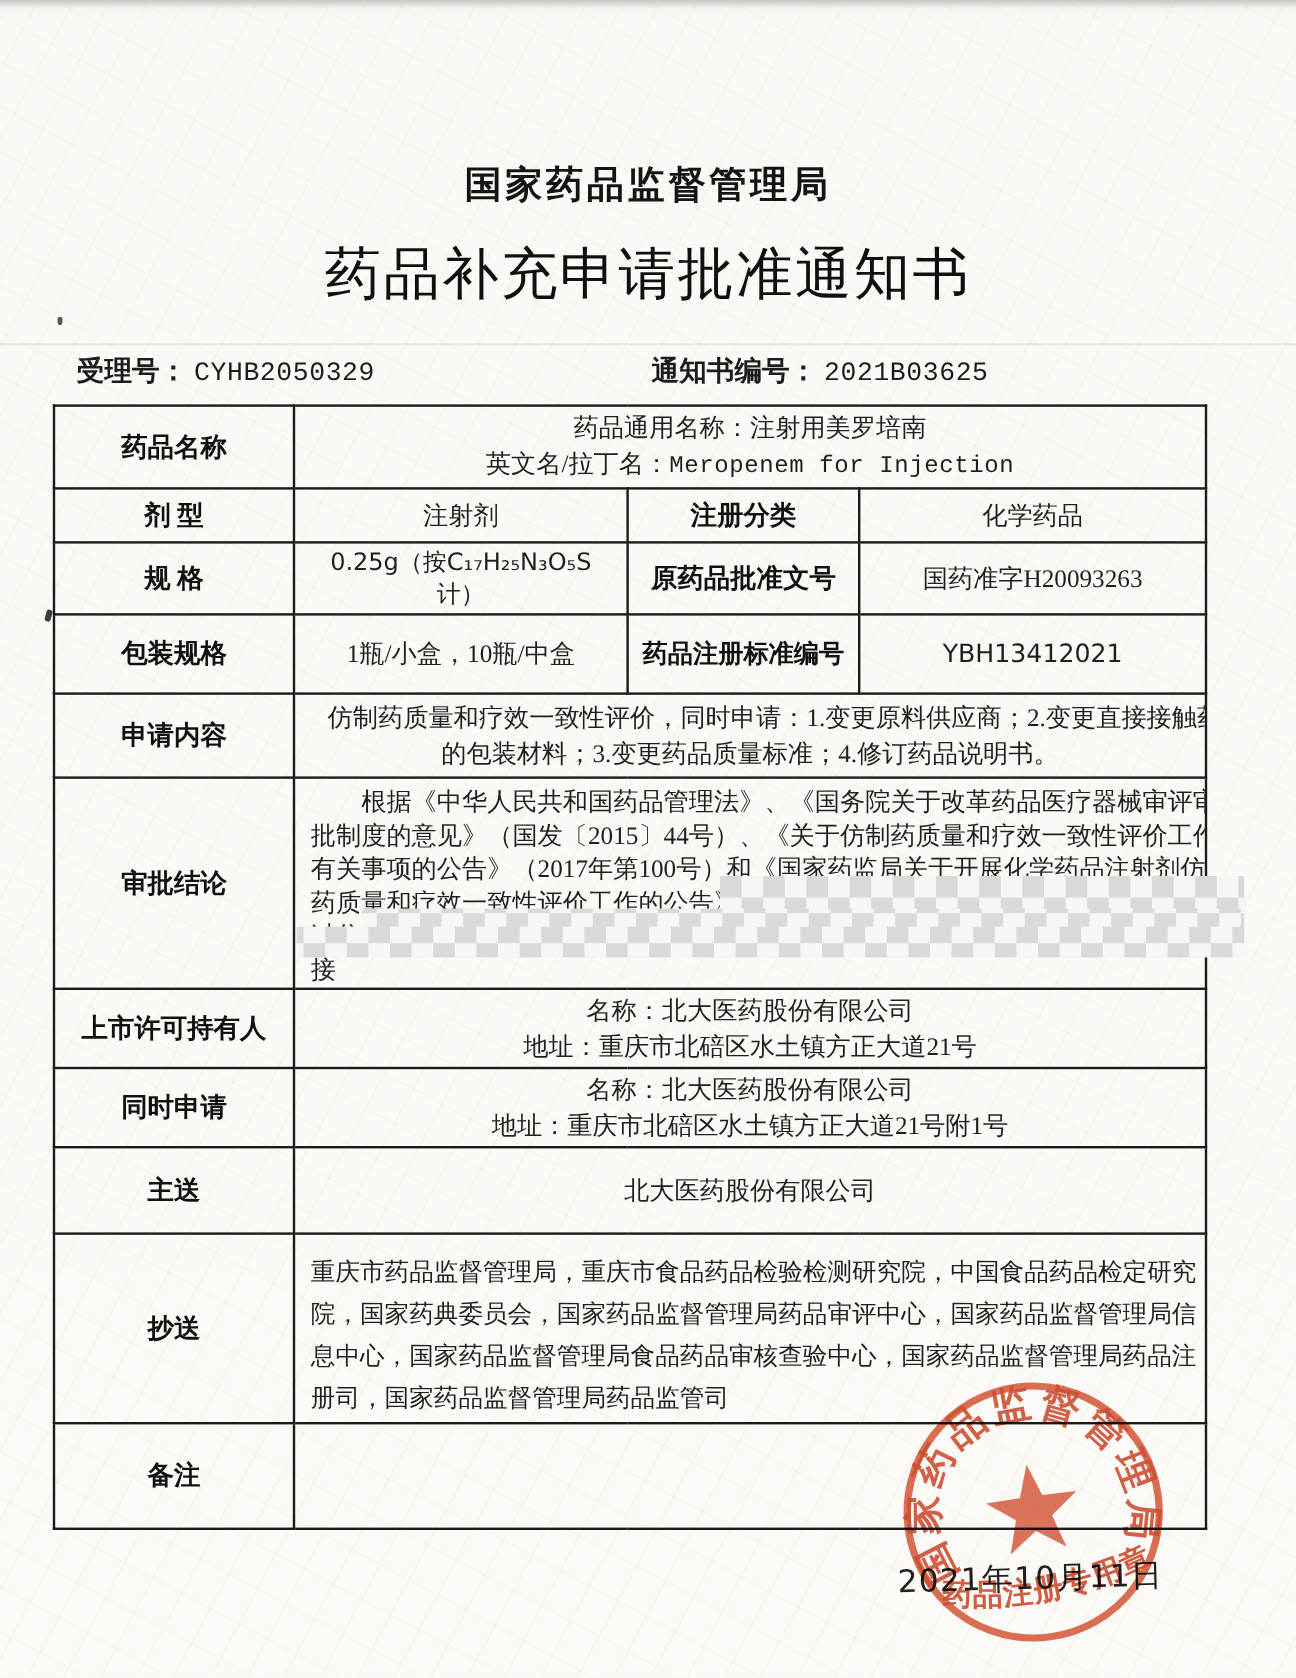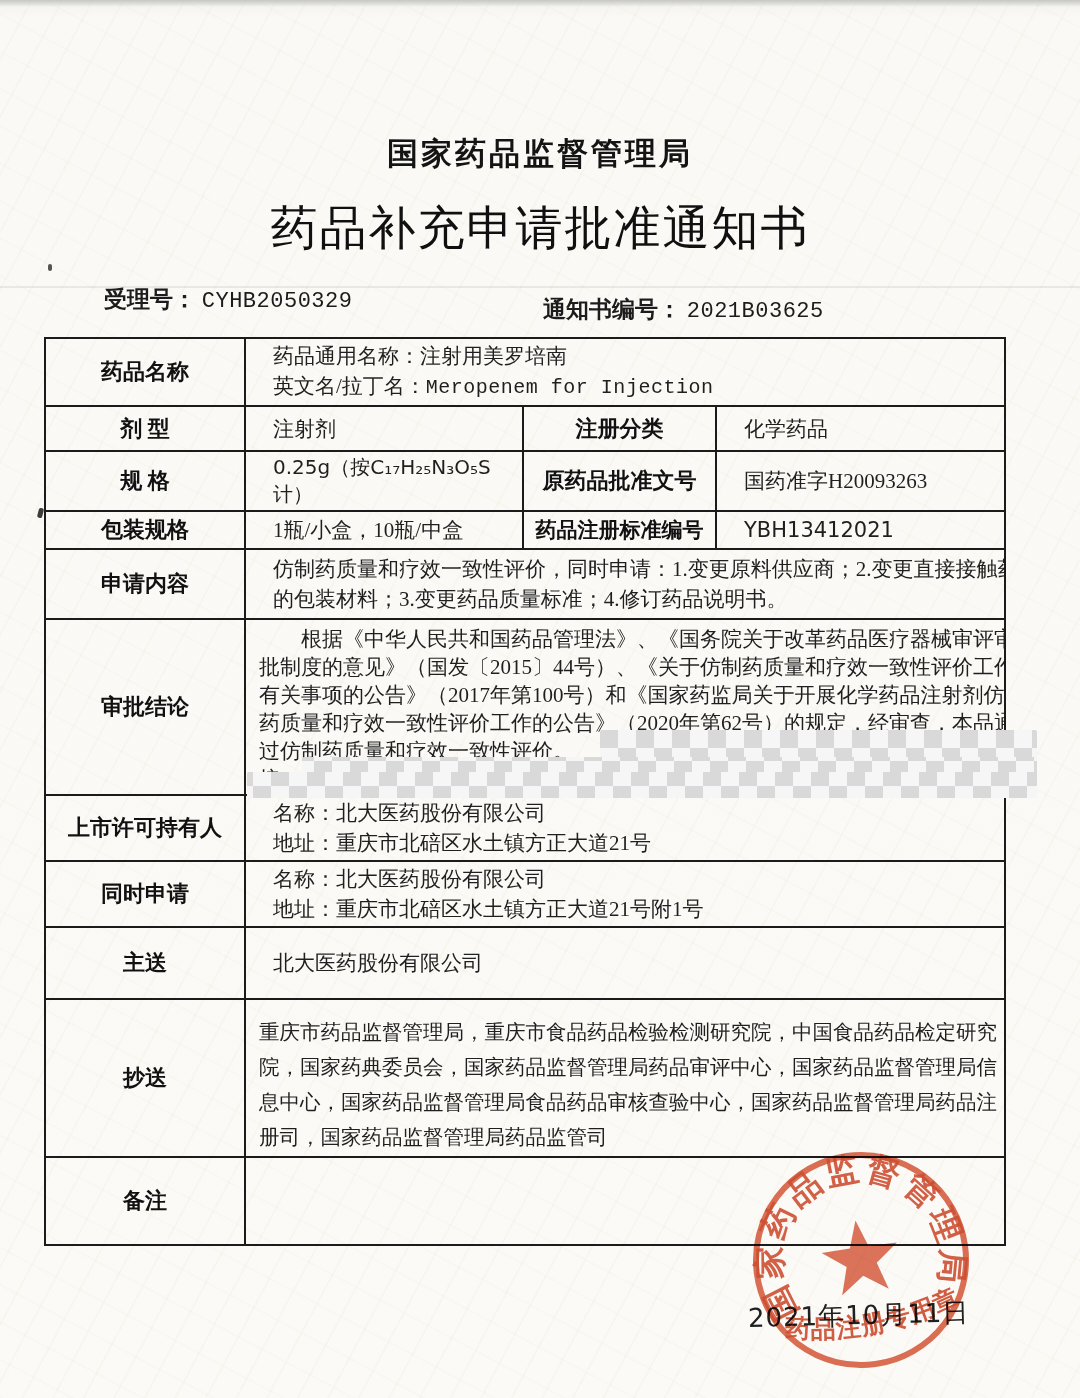--- a/index.html
+++ b/index.html
@@ -16,32 +16,32 @@
   .speck{position:absolute;left:38px;top:508px;width:5px;height:10px;background:#3c3c3c;
        border-radius:2px;transform:rotate(14deg);}
   .speck2{position:absolute;left:48px;top:264px;width:4px;height:7px;background:#555;border-radius:2px;}
 
   .agency{position:absolute;left:0;top:133px;width:100%;text-align:center;
        font-family:"DejaVu Sans",sans-serif;font-weight:700;font-size:31px;letter-spacing:3px;color:#141414;}
   .title{position:absolute;left:0;top:197px;width:100%;text-align:center;
        font-size:47px;letter-spacing:2px;color:#101010;}
 
   .refline span{vertical-align:baseline;}
-  .ref-accept{position:absolute;left:64px;top:284px;font-size:23px;margin-left:40px;}
+  .ref-accept{position:absolute;left:64px;top:294px;font-size:23px;}
   .ref-notice{position:absolute;left:543px;top:294px;font-size:23px;text-align:right;}
   .ref-label{font-weight:700;}
   .mono{font-family:"Liberation Mono",monospace;font-size:22px;letter-spacing:.5px;}
   .sans{font-family:"DejaVu Sans",sans-serif;margin-left:32px;}
 
   table.approval{position:absolute;left:44px;top:337px;width:960px;border-collapse:collapse;table-layout:fixed;}
   table.approval td{border:2px solid #1b1b1b;vertical-align:middle;overflow:hidden;}
   .lab{font-weight:700;text-align:center;font-size:22px;color:#111;}
-  .val{font-size:21px;color:#1f1f1f;padding:2px 27px;}
+  .val{font-size:21px;color:#1f1f1f;padding:2px 27px;text-align:center;}
   .two-line div{line-height:30px;white-space:nowrap;}
-  .h67{height:67px}.h45{height:45px}.h48{height:48px}.h49{height:38px}.h70{height:70px}
+  .h67{height:67px}.h45{height:45px}.h48{height:48px}.h49{height:66px}.h70{height:70px}
   .h174{height:174px}.h65{height:65px}.h62{height:62px}.h31{height:31px}.h72{height:72px}
   .h155{height:155px}.h88{height:88px}
   .concl{vertical-align:top !important;}
   .concl .cline{line-height:28px;white-space:nowrap;font-size:21px;color:#1f1f1f;}
   .concl .indent{text-indent:2em;}
   .concl-wrap{padding:4px 12px 0 12px;}
   .cc-wrap{padding:14px 12px 0 12px;}
   .cc-wrap .cline{line-height:35px;white-space:nowrap;font-size:20.5px;color:#1f1f1f;}
 
   .mosaic{position:absolute;z-index:5;border-radius:2px;background-color:#e7e7e7;

